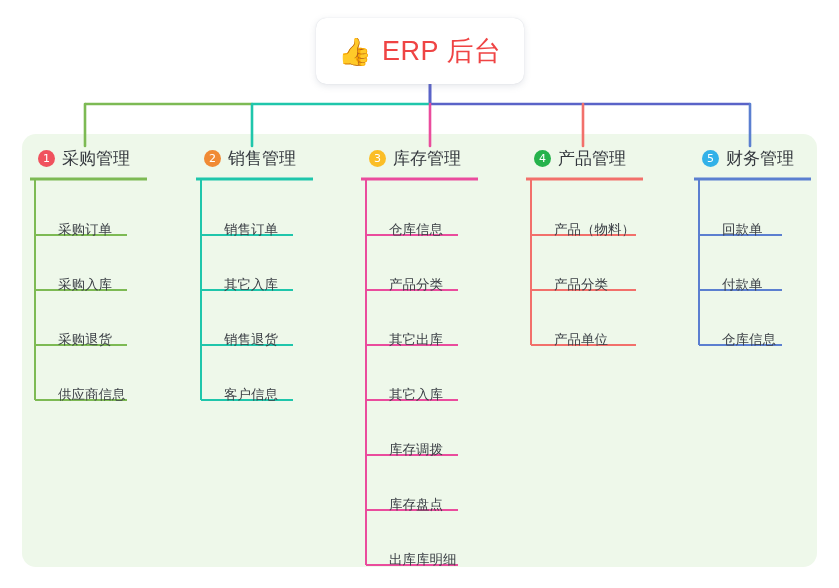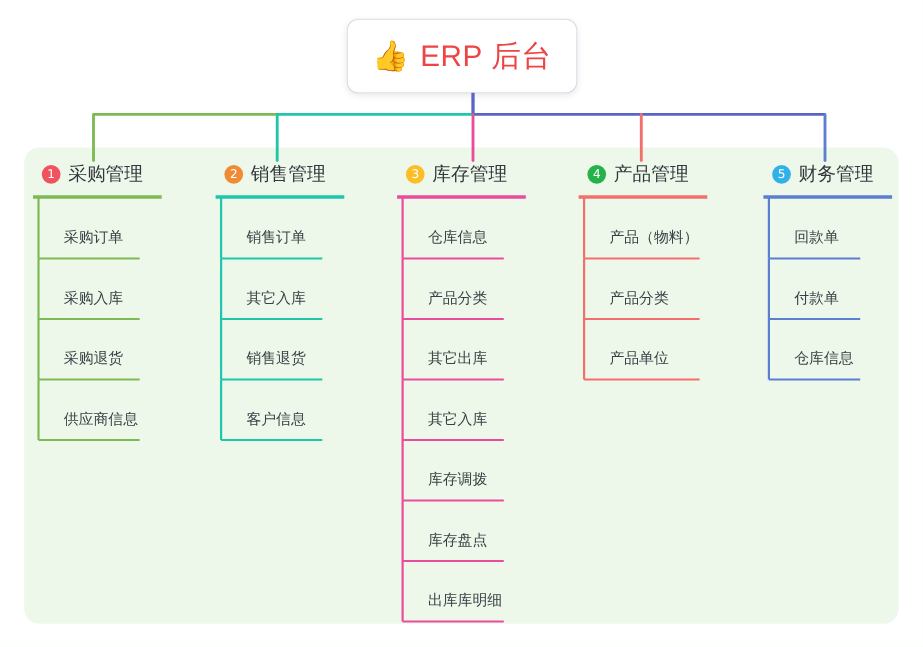--- a/index.html
+++ b/index.html
@@ -50,21 +50,21 @@
   }
   .badge{
     width:17px;height:17px;border-radius:50%;
     display:flex;align-items:center;justify-content:center;
     color:#ffffff;font-size:11px;line-height:1;
     flex:0 0 auto;
     font-family:"DejaVu Sans",sans-serif;
   }
   .col-title{font-size:17px;color:#33373d;white-space:nowrap;}
 
-  .items{position:relative;margin-top:7px;text-align:right;}
+  .items{position:relative;margin-top:21px;text-align:right;}
   .item{
     position:relative;
     height:55px;
   }
   .item-label{
     position:absolute;
     left:28px;bottom:7px;
     font-size:13.5px;
     color:#3c4046;
     white-space:nowrap;

